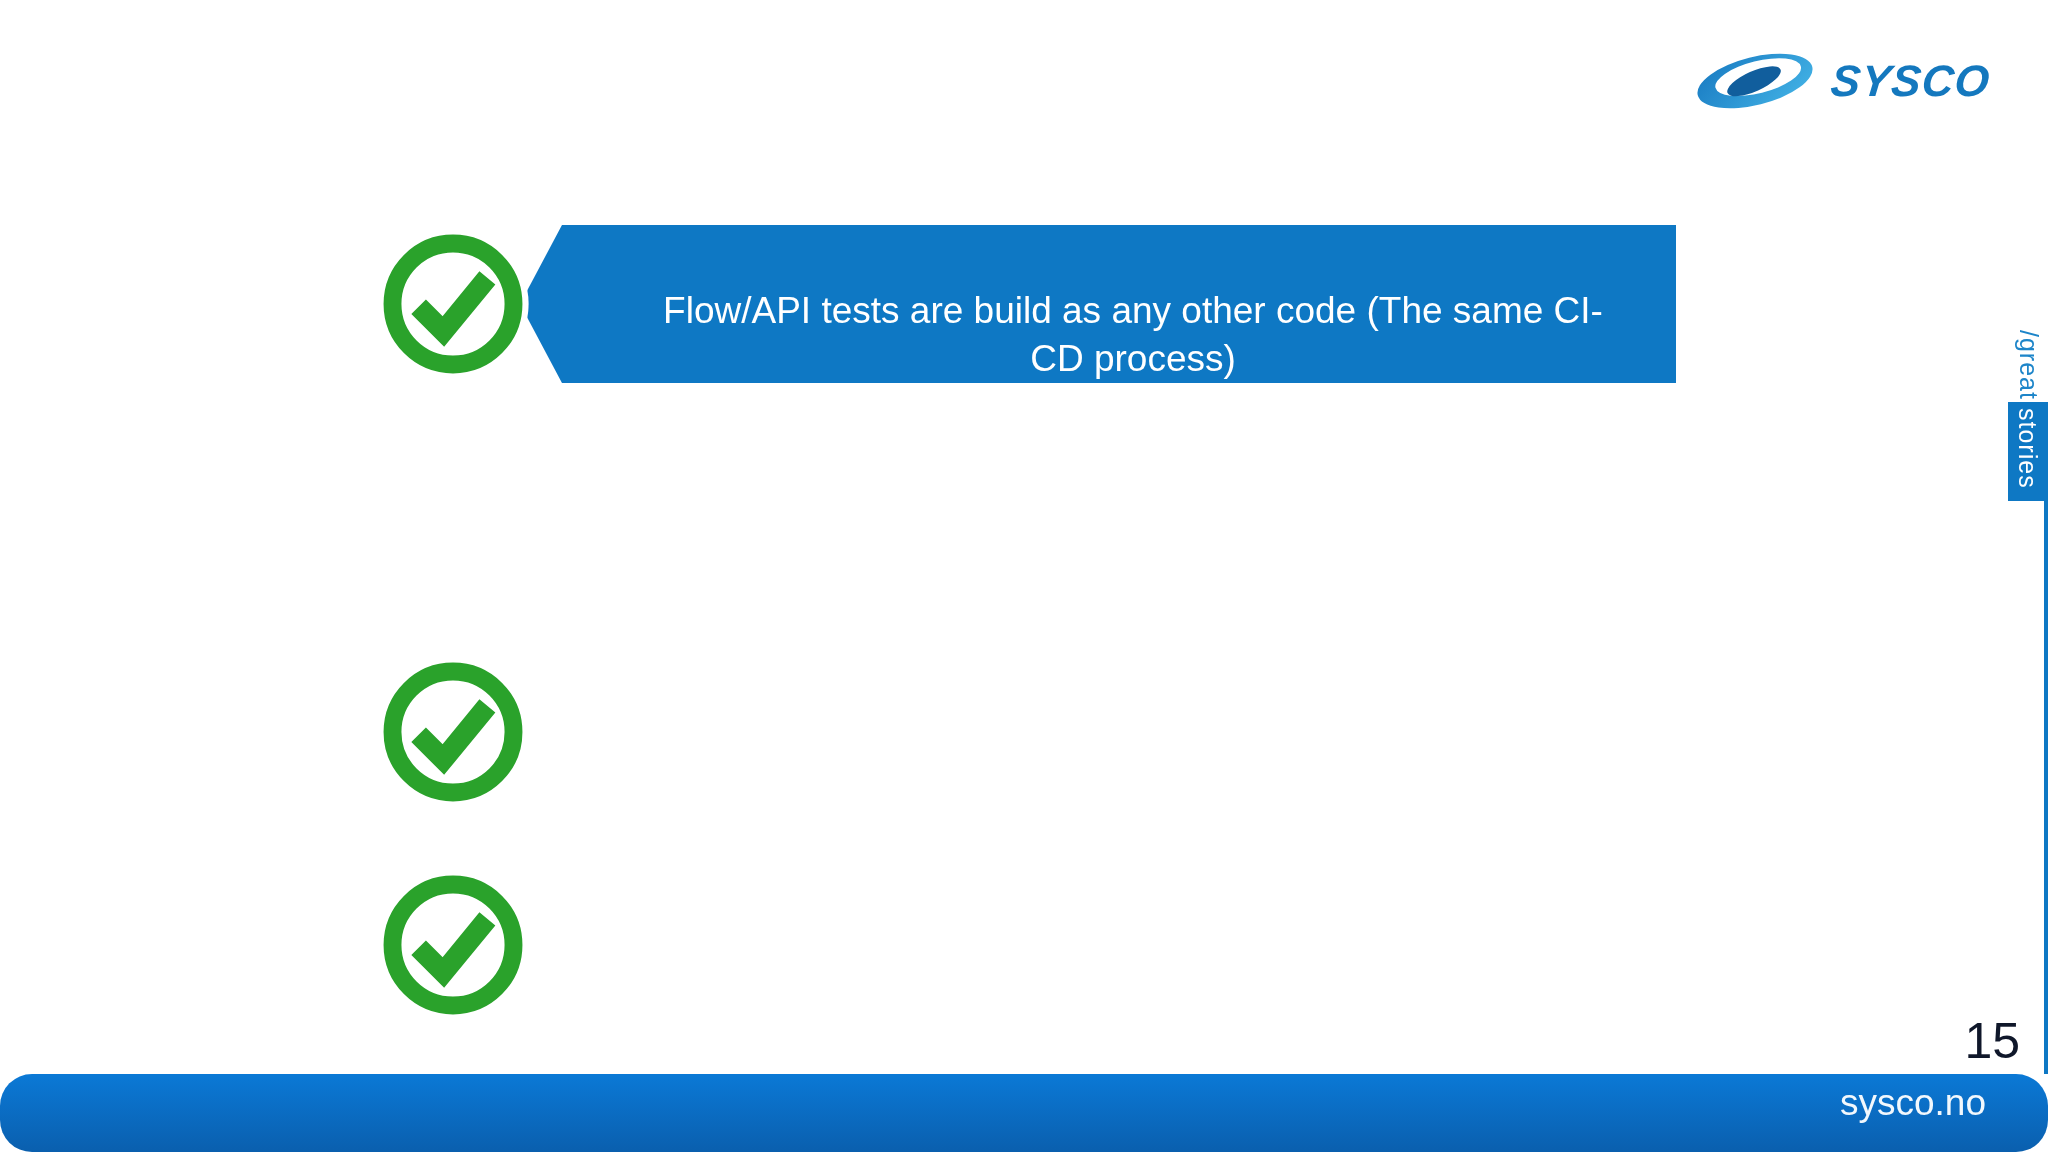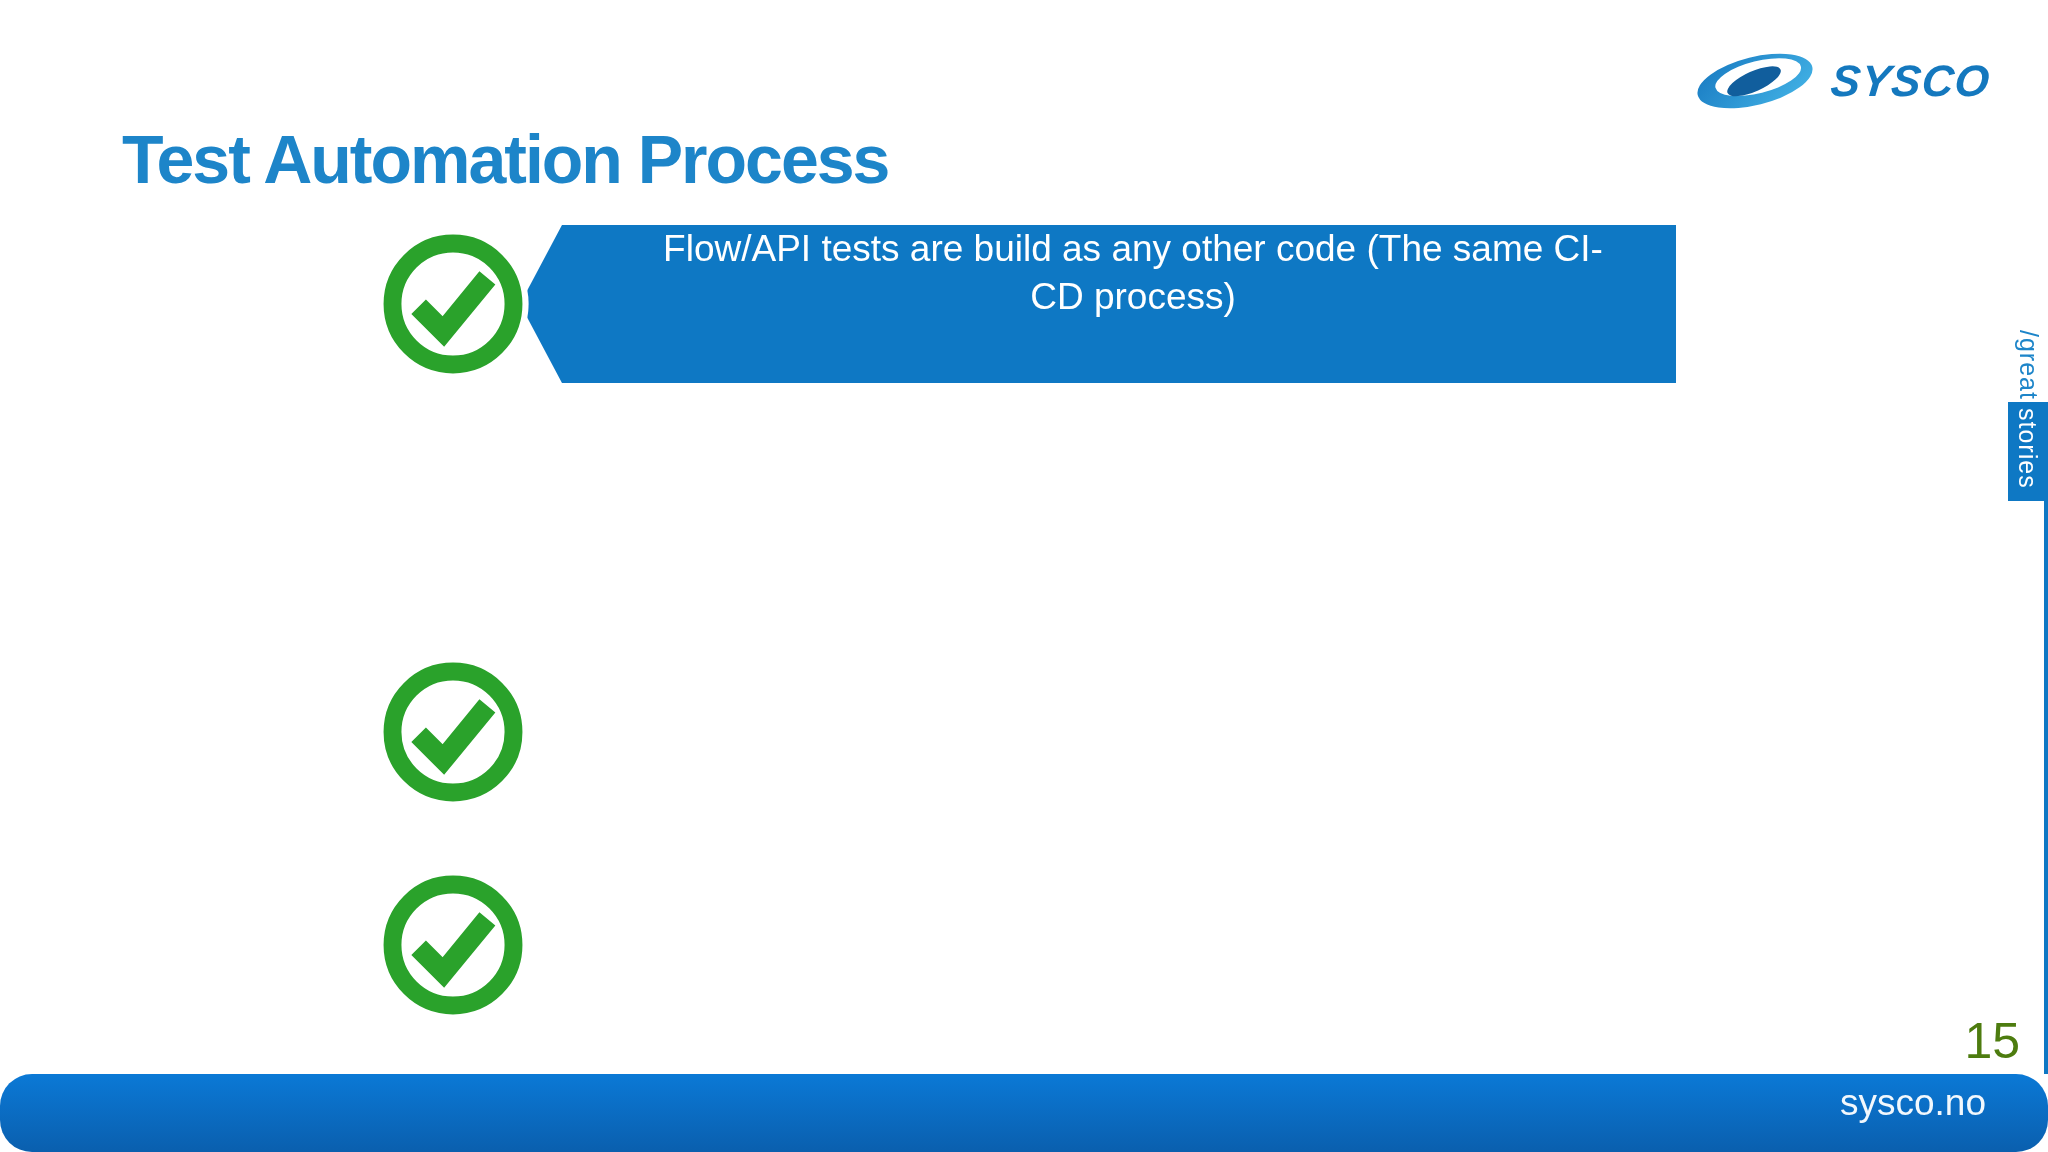--- a/index.html
+++ b/index.html
@@ -32,21 +32,21 @@
   }
 
   
   .row{position:absolute; left:376px; width:1300px; height:158px;}
   .row.r0{top:225px;} .row.r1{top:439px;} .row.r2{top:653px;} .row.r3{top:866px;}
 
   .banner{
     position:absolute; left:144px; right:0; top:0; bottom:0;
     background:#0e78c4;
     clip-path:polygon(0 50%, 42px 0, 100% 0, 100% 100%, 42px 100%);
-    display:flex; align-items:flex-start; justify-content:center;
+    display:flex; align-items:flex-end; justify-content:center;
     box-sizing:border-box; padding:0 60px 0 130px;
   }
   .banner-text{
     color:#ffffff; font-size:37px; line-height:1.3;
     text-align:center;
   }
   .check{
     position:absolute; left:0; top:2px; width:154px; height:154px;
   }
 
@@ -66,21 +66,21 @@
     text-align:center;
   }
   .edge-strip{
     position:absolute; right:0; top:494px; width:4px; height:580px;
     background:#0e78c4;
   }
 
   
   .page-num{
     position:absolute; right:28px; top:1014px;
-    font-size:50px; color:#4d7c0f; line-height:1.1;
+    font-size:50px; color:#0f172a; line-height:1.1;
   }
   .footer-bar{
     position:absolute; left:0; right:0; bottom:0; height:78px;
     background:linear-gradient(180deg,#0b79d6 0%,#0a5fae 100%);
     border-radius:32px;
   }
   .footer-link{
     position:absolute; right:62px; top:10px;
     font-size:37px; color:#f2f8fd; line-height:1;
   }
@@ -100,21 +100,20 @@
       </defs>
       <g transform="rotate(-14 62 29)">
         <ellipse cx="62" cy="29" rx="59" ry="24" fill="url(#lg)"></ellipse>
         <ellipse cx="66" cy="26" rx="44" ry="16" fill="#ffffff"></ellipse>
         <ellipse cx="61" cy="29" rx="29" ry="10" fill="#115e9d" transform="rotate(-10 61 29)"></ellipse>
       </g>
     </svg>
     <span class="logo-word">SYSCO</span>
   </div>
 
-  <div class="title">Test Automation Process</div>
 
   <div class="row r0">
     <div class="banner">
       <div class="banner-text">Flow/API tests are build as any other code (The same CI-CD process)</div>
     </div>
     <svg class="check" viewBox="0 0 112 112" xmlns="http://www.w3.org/2000/svg">
       <circle cx="56" cy="56" r="55" fill="#ffffff"></circle>
       <circle cx="56" cy="56" r="44" fill="#ffffff" stroke="#2aa22b" stroke-width="13"></circle>
       <path d="M31 58 L49 76 L81 37" fill="none" stroke="#2aa22b" stroke-width="15" stroke-linejoin="miter"></path>
     </svg>

